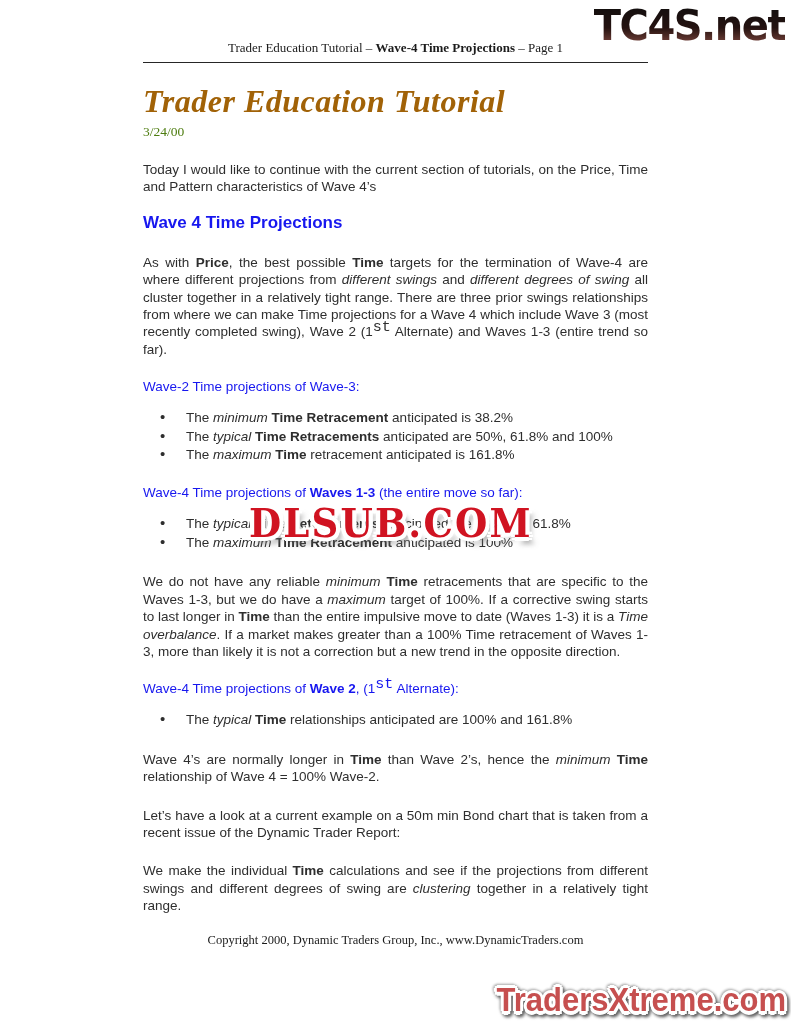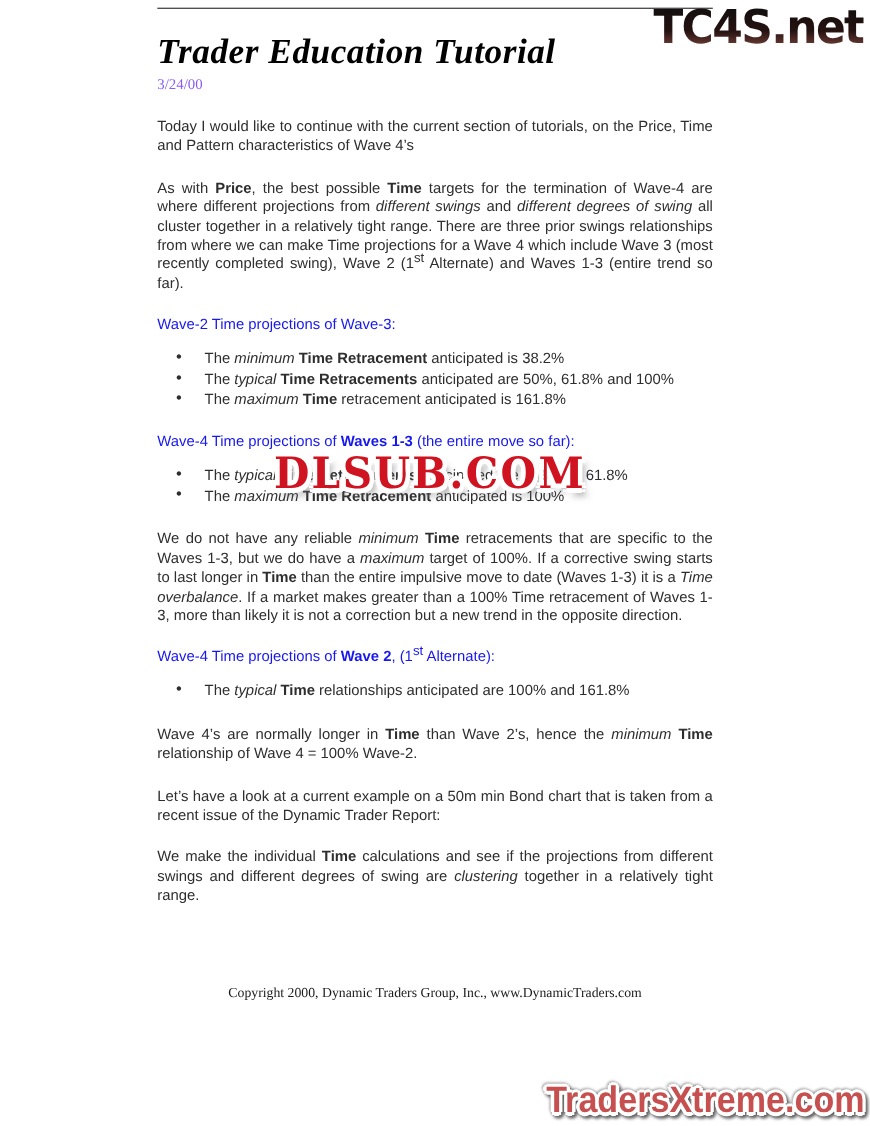--- a/index.html
+++ b/index.html
@@ -14,73 +14,75 @@
     background:linear-gradient(180deg,#0e0e0e 0%,#241210 55%,#94544a 100%);
     -webkit-background-clip:text;background-clip:text;color:transparent;}
 
   .content{position:absolute;left:143px;top:0;width:505px;color:#2e2e2e;}
 
   .running-header{margin:40px 0 0;text-align:center;font-family:"Liberation Serif",serif;
     font-size:13px;line-height:15px;color:#1b1b1b;}
   .rule{border-bottom:1.5px solid #262626;margin-top:7px;}
 
   .page-title{margin:21px 0 0;font-family:"Liberation Serif",serif;font-style:italic;
-    font-weight:bold;font-size:32px;line-height:34px;color:#000000;letter-spacing:.5px;}
-  .date-line{margin:6px 0 0;font-family:"Liberation Serif",serif;font-size:13.5px;color:#8b5cf6;}
+    font-weight:bold;font-size:32px;line-height:34px;color:#a16207;letter-spacing:.5px;}
+  .date-line{margin:6px 0 0;font-family:"Liberation Serif",serif;font-size:13.5px;color:#4d7c0f;}
 
   p.body{margin:21px 0 0;font-size:13.5px;line-height:17.4px;text-align:justify;}
   h2.sec{margin:17px 0 0;font-size:17px;line-height:20px;color:#1717ef;font-weight:bold;}
   p.sub{margin:21px 0 0;font-size:13.5px;line-height:16px;color:#1717ef;text-align:left;}
 
   .ul-wrap{position:relative;}
   ul.blist{margin:14px 0 0;padding:0;list-style:none;}
   ul.blist li{position:relative;padding-left:43px;font-size:13.5px;line-height:18.4px;text-align:left;}
   ul.blist li::before{content:"\2022";position:absolute;left:17px;top:-1px;font-size:15px;}
 
   .b{font-weight:bold}
   .i{font-style:italic}
-  .sup{vertical-align:super;font-size:12px;line-height:0;}
+  .sup{vertical-align:super;font-size:15px;line-height:0;font-family:Liberation Mono, monospace;}
 
   
   .watermark{position:absolute;left:106px;top:-15px;z-index:6;white-space:nowrap;
     font-family:"DejaVu Serif",serif;font-weight:bold;font-size:35px;letter-spacing:2px;
     color:#d01321;transform:scale(1.06,1.12);transform-origin:left top;
     text-shadow:
       -3px -3px 0 #fff, 3px -3px 0 #fff, -3px 3px 0 #fff, 3px 3px 0 #fff,
       -4px 0 0 #fff, 4px 0 0 #fff, 0 -4px 0 #fff, 0 4px 0 #fff,
       5px 6px 5px rgba(110,110,110,.55);}
 
-  .footer{position:absolute;left:143px;top:895px;width:505px;text-align:center;
+  .footer{position:absolute;left:143px;top:933px;width:505px;text-align:center;
     font-family:"Liberation Serif",serif;font-size:12.5px;color:#1b1b1b;}
 
   
   .logo-bottom{position:absolute;right:5px;bottom:4px;white-space:nowrap;
     font-family:"Liberation Sans",sans-serif;font-weight:bold;font-size:31px;
     color:#c64f4f;transform:scaleY(1.08);transform-origin:right bottom;
     text-shadow:
       -2px -2px 0 #fff, 2px -2px 0 #fff, -2px 2px 0 #fff, 2px 2px 0 #fff,
       -3px 0 0 #fff, 3px 0 0 #fff, 0 -3px 0 #fff, 0 3px 0 #fff;
     filter:drop-shadow(2px 2px 1.5px rgba(70,70,70,.8)) drop-shadow(-1px -1px 1px rgba(70,70,70,.45));}
 </style>
 </head>
 <body>
 
 <div class="page">
 
   <div class="logo-top">TC4S.net</div>
 
   <div class="content">
 
+    <div class="running-header"><span>Trader Education Tutorial – </span><span class="b">Wave-4 Time Projections</span><span> – Page 1</span></div>
     <div class="rule"></div>
 
     <h1 class="page-title">Trader Education Tutorial</h1>
     <div class="date-line">3/24/00</div>
 
     <p class="body"><span>Today I would like to continue with the current section of tutorials, on the Price, Time and Pattern characteristics of Wave 4’s</span></p>
 
+    <h2 class="sec">Wave 4 Time Projections</h2>
 
     <p class="body"><span>As with </span><span class="b">Price</span><span>, the best possible </span><span class="b">Time</span><span> targets for the termination of Wave-4 are where different projections from </span><span class="i">different swings</span><span> and </span><span class="i">different degrees of swing</span><span> all cluster together in a relatively tight range. There are three prior swings relationships from where we can make Time projections for a Wave 4 which include Wave 3 (most recently completed swing), Wave 2 (1</span><span class="sup">st</span><span> Alternate) and Waves 1-3 (entire trend so far).</span></p>
 
     <p class="sub"><span>Wave-2 Time projections of Wave-3:</span></p>
 
     <div class="ul-wrap">
       <ul class="blist">
         <li><span>The </span><span class="i">minimum</span><span> </span><span class="b">Time Retracement</span><span> anticipated is 38.2%</span></li>
         <li><span>The </span><span class="i">typical</span><span> </span><span class="b">Time Retracements</span><span> anticipated are 50%, 61.8% and 100%</span></li>
         <li><span>The </span><span class="i">maximum</span><span> </span><span class="b">Time</span><span> retracement anticipated is 161.8%</span></li>

